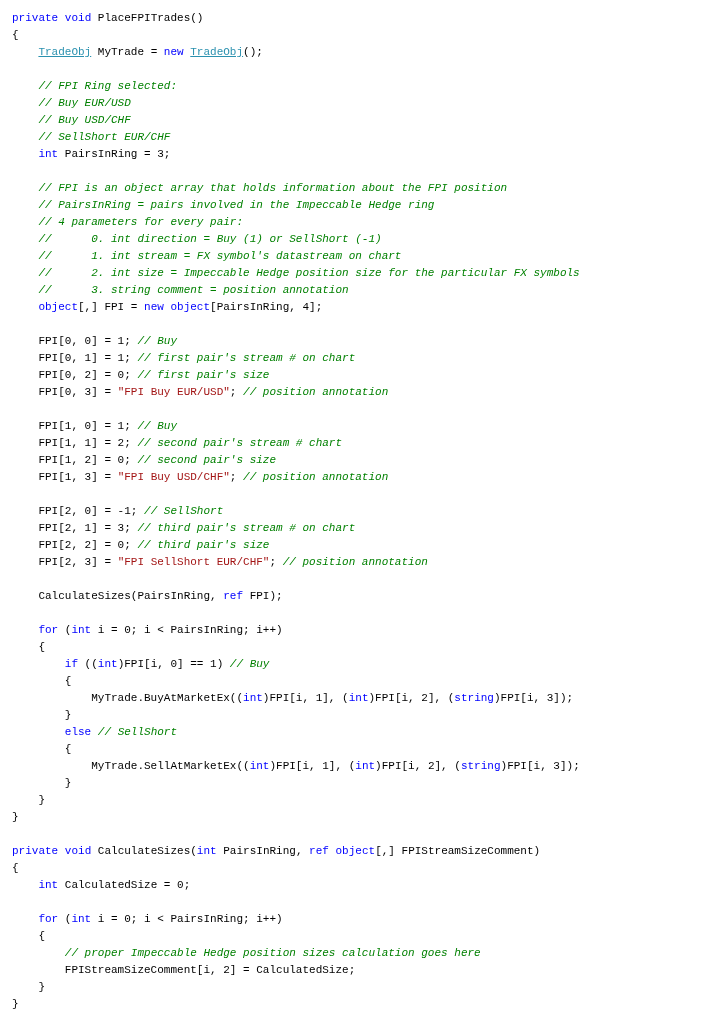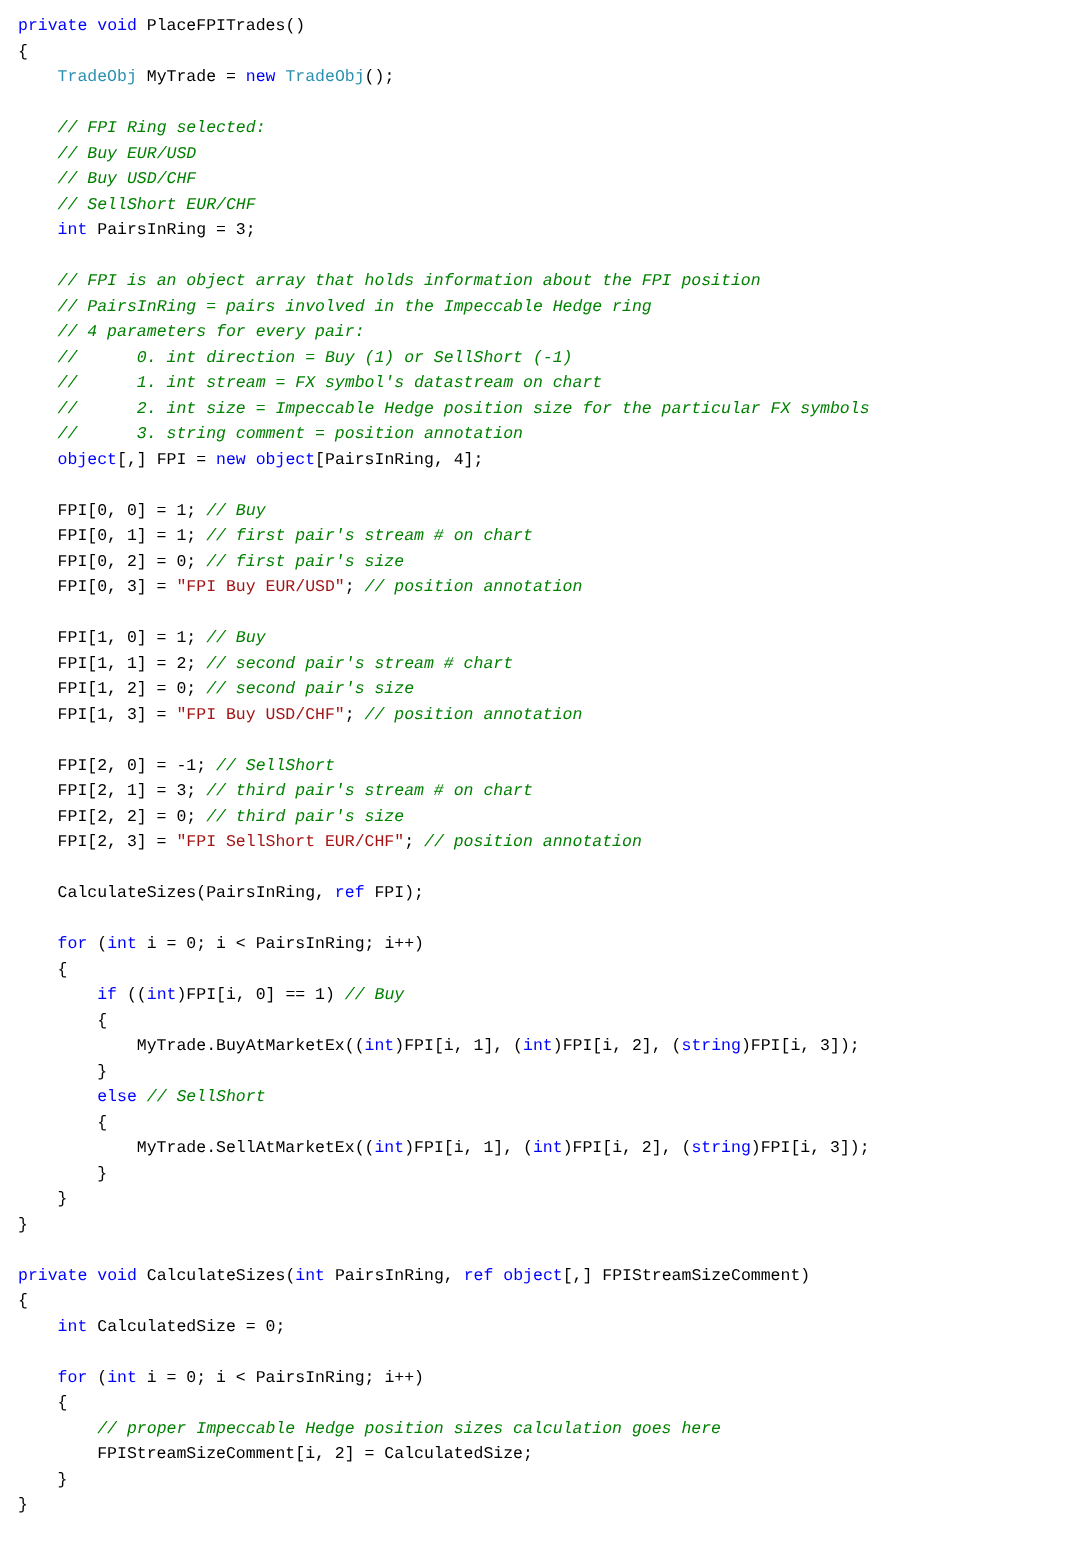--- a/index.html
+++ b/index.html
@@ -19,20 +19,20 @@
     font-size: 11px;
     line-height: 17px;
     white-space: pre;
     color: var(--plain, #000);
   }
   .code-line {
     min-height: 17px;
   }
   .tk-p { color: var(--plain, #000000); }
   .tk-k { color: var(--keyword, #0000ff); }
-  .tk-t { color: var(--type, #2b91af); }
+  .tk-t { color: var(--type, #2b91af); text-decoration: underline; }
   .tk-c { color: var(--comment, #008000); font-style: italic; }
   .tk-s { color: var(--string, #a31515); }
 </style>
 </head>
 <body style="background: rgb(255, 255, 255);">
 
 <pre class="code-area"><div class="code-line"><span class="tk-k">private</span><span class="tk-p"> </span><span class="tk-k">void</span><span class="tk-p"> PlaceFPITrades()</span></div><div class="code-line"><span class="tk-p">{</span></div><div class="code-line"><span class="tk-p">    </span><span class="tk-t">TradeObj</span><span class="tk-p"> MyTrade = </span><span class="tk-k">new</span><span class="tk-p"> </span><span class="tk-t">TradeObj</span><span class="tk-p">();</span></div><div class="code-line"></div><div class="code-line"><span class="tk-p">    </span><span class="tk-c">// FPI Ring selected:</span></div><div class="code-line"><span class="tk-p">    </span><span class="tk-c">// Buy EUR/USD</span></div><div class="code-line"><span class="tk-p">    </span><span class="tk-c">// Buy USD/CHF</span></div><div class="code-line"><span class="tk-p">    </span><span class="tk-c">// SellShort EUR/CHF</span></div><div class="code-line"><span class="tk-p">    </span><span class="tk-k">int</span><span class="tk-p"> PairsInRing = 3;</span></div><div class="code-line"></div><div class="code-line"><span class="tk-p">    </span><span class="tk-c">// FPI is an object array that holds information about the FPI position</span></div><div class="code-line"><span class="tk-p">    </span><span class="tk-c">// PairsInRing = pairs involved in the Impeccable Hedge ring</span></div><div class="code-line"><span class="tk-p">    </span><span class="tk-c">// 4 parameters for every pair:</span></div><div class="code-line"><span class="tk-p">    </span><span class="tk-c">//      0. int direction = Buy (1) or SellShort (-1)</span></div><div class="code-line"><span class="tk-p">    </span><span class="tk-c">//      1. int stream = FX symbol's datastream on chart</span></div><div class="code-line"><span class="tk-p">    </span><span class="tk-c">//      2. int size = Impeccable Hedge position size for the particular FX symbols</span></div><div class="code-line"><span class="tk-p">    </span><span class="tk-c">//      3. string comment = position annotation</span></div><div class="code-line"><span class="tk-p">    </span><span class="tk-k">object</span><span class="tk-p">[,] FPI = </span><span class="tk-k">new</span><span class="tk-p"> </span><span class="tk-k">object</span><span class="tk-p">[PairsInRing, 4];</span></div><div class="code-line"></div><div class="code-line"><span class="tk-p">    FPI[0, 0] = 1; </span><span class="tk-c">// Buy</span></div><div class="code-line"><span class="tk-p">    FPI[0, 1] = 1; </span><span class="tk-c">// first pair's stream # on chart</span></div><div class="code-line"><span class="tk-p">    FPI[0, 2] = 0; </span><span class="tk-c">// first pair's size</span></div><div class="code-line"><span class="tk-p">    FPI[0, 3] = </span><span class="tk-s">"FPI Buy EUR/USD"</span><span class="tk-p">; </span><span class="tk-c">// position annotation</span></div><div class="code-line"></div><div class="code-line"><span class="tk-p">    FPI[1, 0] = 1; </span><span class="tk-c">// Buy</span></div><div class="code-line"><span class="tk-p">    FPI[1, 1] = 2; </span><span class="tk-c">// second pair's stream # chart</span></div><div class="code-line"><span class="tk-p">    FPI[1, 2] = 0; </span><span class="tk-c">// second pair's size</span></div><div class="code-line"><span class="tk-p">    FPI[1, 3] = </span><span class="tk-s">"FPI Buy USD/CHF"</span><span class="tk-p">; </span><span class="tk-c">// position annotation</span></div><div class="code-line"></div><div class="code-line"><span class="tk-p">    FPI[2, 0] = -1; </span><span class="tk-c">// SellShort</span></div><div class="code-line"><span class="tk-p">    FPI[2, 1] = 3; </span><span class="tk-c">// third pair's stream # on chart</span></div><div class="code-line"><span class="tk-p">    FPI[2, 2] = 0; </span><span class="tk-c">// third pair's size</span></div><div class="code-line"><span class="tk-p">    FPI[2, 3] = </span><span class="tk-s">"FPI SellShort EUR/CHF"</span><span class="tk-p">; </span><span class="tk-c">// position annotation</span></div><div class="code-line"></div><div class="code-line"><span class="tk-p">    CalculateSizes(PairsInRing, </span><span class="tk-k">ref</span><span class="tk-p"> FPI);</span></div><div class="code-line"></div><div class="code-line"><span class="tk-p">    </span><span class="tk-k">for</span><span class="tk-p"> (</span><span class="tk-k">int</span><span class="tk-p"> i = 0; i &lt; PairsInRing; i++)</span></div><div class="code-line"><span class="tk-p">    {</span></div><div class="code-line"><span class="tk-p">        </span><span class="tk-k">if</span><span class="tk-p"> ((</span><span class="tk-k">int</span><span class="tk-p">)FPI[i, 0] == 1) </span><span class="tk-c">// Buy</span></div><div class="code-line"><span class="tk-p">        {</span></div><div class="code-line"><span class="tk-p">            MyTrade.BuyAtMarketEx((</span><span class="tk-k">int</span><span class="tk-p">)FPI[i, 1], (</span><span class="tk-k">int</span><span class="tk-p">)FPI[i, 2], (</span><span class="tk-k">string</span><span class="tk-p">)FPI[i, 3]);</span></div><div class="code-line"><span class="tk-p">        }</span></div><div class="code-line"><span class="tk-p">        </span><span class="tk-k">else</span><span class="tk-p"> </span><span class="tk-c">// SellShort</span></div><div class="code-line"><span class="tk-p">        {</span></div><div class="code-line"><span class="tk-p">            MyTrade.SellAtMarketEx((</span><span class="tk-k">int</span><span class="tk-p">)FPI[i, 1], (</span><span class="tk-k">int</span><span class="tk-p">)FPI[i, 2], (</span><span class="tk-k">string</span><span class="tk-p">)FPI[i, 3]);</span></div><div class="code-line"><span class="tk-p">        }</span></div><div class="code-line"><span class="tk-p">    }</span></div><div class="code-line"><span class="tk-p">}</span></div><div class="code-line"></div><div class="code-line"><span class="tk-k">private</span><span class="tk-p"> </span><span class="tk-k">void</span><span class="tk-p"> CalculateSizes(</span><span class="tk-k">int</span><span class="tk-p"> PairsInRing, </span><span class="tk-k">ref</span><span class="tk-p"> </span><span class="tk-k">object</span><span class="tk-p">[,] FPIStreamSizeComment)</span></div><div class="code-line"><span class="tk-p">{</span></div><div class="code-line"><span class="tk-p">    </span><span class="tk-k">int</span><span class="tk-p"> CalculatedSize = 0;</span></div><div class="code-line"></div><div class="code-line"><span class="tk-p">    </span><span class="tk-k">for</span><span class="tk-p"> (</span><span class="tk-k">int</span><span class="tk-p"> i = 0; i &lt; PairsInRing; i++)</span></div><div class="code-line"><span class="tk-p">    {</span></div><div class="code-line"><span class="tk-p">        </span><span class="tk-c">// proper Impeccable Hedge position sizes calculation goes here</span></div><div class="code-line"><span class="tk-p">        FPIStreamSizeComment[i, 2] = CalculatedSize;</span></div><div class="code-line"><span class="tk-p">    }</span></div><div class="code-line"><span class="tk-p">}</span></div></pre>
 
 </body></html>

